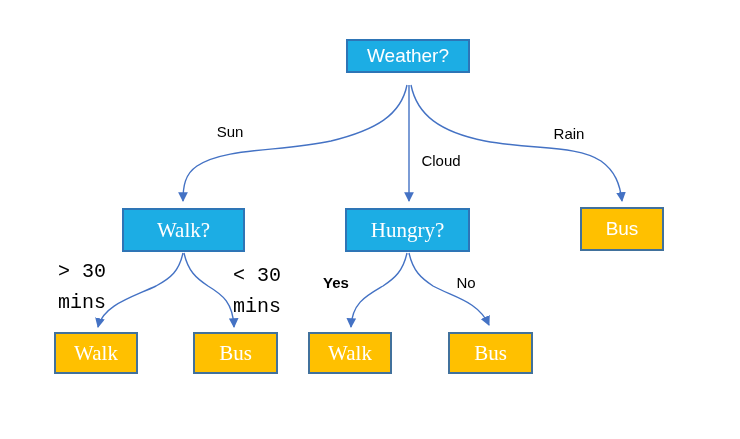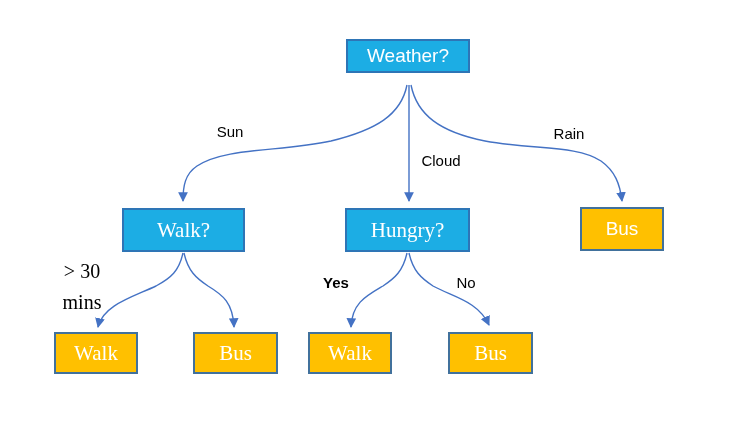--- a/index.html
+++ b/index.html
@@ -40,21 +40,21 @@
   }
   .font-sans{font-family:"Liberation Sans", sans-serif;font-size:19px;}
   .font-serif{font-family:"Liberation Serif", serif;font-size:21px;}
   .edge-label{
     position:absolute;
     color:var(--label-text);
     text-align:center;
     line-height:22px;
   }
   .edge-label.sans{font-family:"Liberation Sans", sans-serif;font-size:15px;}
-  .edge-label.serif{font-family:Liberation Serif, serif;font-size:20px;line-height:31px;}
+  .edge-label.serif{font-family:Liberation Mono, monospace;font-size:20px;line-height:31px;}
 </style>
 </head>
 <body>
 
 <div class="canvas">
 
   <svg class="edges-layer" viewBox="0 0 740 439" width="740" height="439" xmlns="http://www.w3.org/2000/svg">
     <defs>
       <marker id="arrowhead" viewBox="0 0 10 10" refX="9" refY="5" markerWidth="7" markerHeight="7" orient="auto-start-reverse">
         <path class="arrowhead" d="M 0 0 L 10 5 L 0 10 z"></path>
@@ -102,18 +102,19 @@
   </div>
 
   <div class="edge-label sans" style="left:203px;top:121px;width:54px;">Sun</div>
 
   <div class="edge-label sans" style="left:413px;top:150px;width:56px;">Cloud</div>
 
   <div class="edge-label sans" style="left:541px;top:123px;width:56px;text-align:center;">Rain</div>
 
   <div class="edge-label serif" style="left:50px;top:256px;width:64px;">&gt; 30 mins</div>
 
+  <div class="edge-label serif" style="left:224px;top:260px;width:66px;">&lt; 30 mins</div>
 
   <div class="edge-label sans" style="left:312px;top:272px;width:48px;font-weight:bold;">Yes</div>
 
   <div class="edge-label sans" style="left:444px;top:272px;width:44px;">No</div>
 
 </div>
 
 </body></html>

